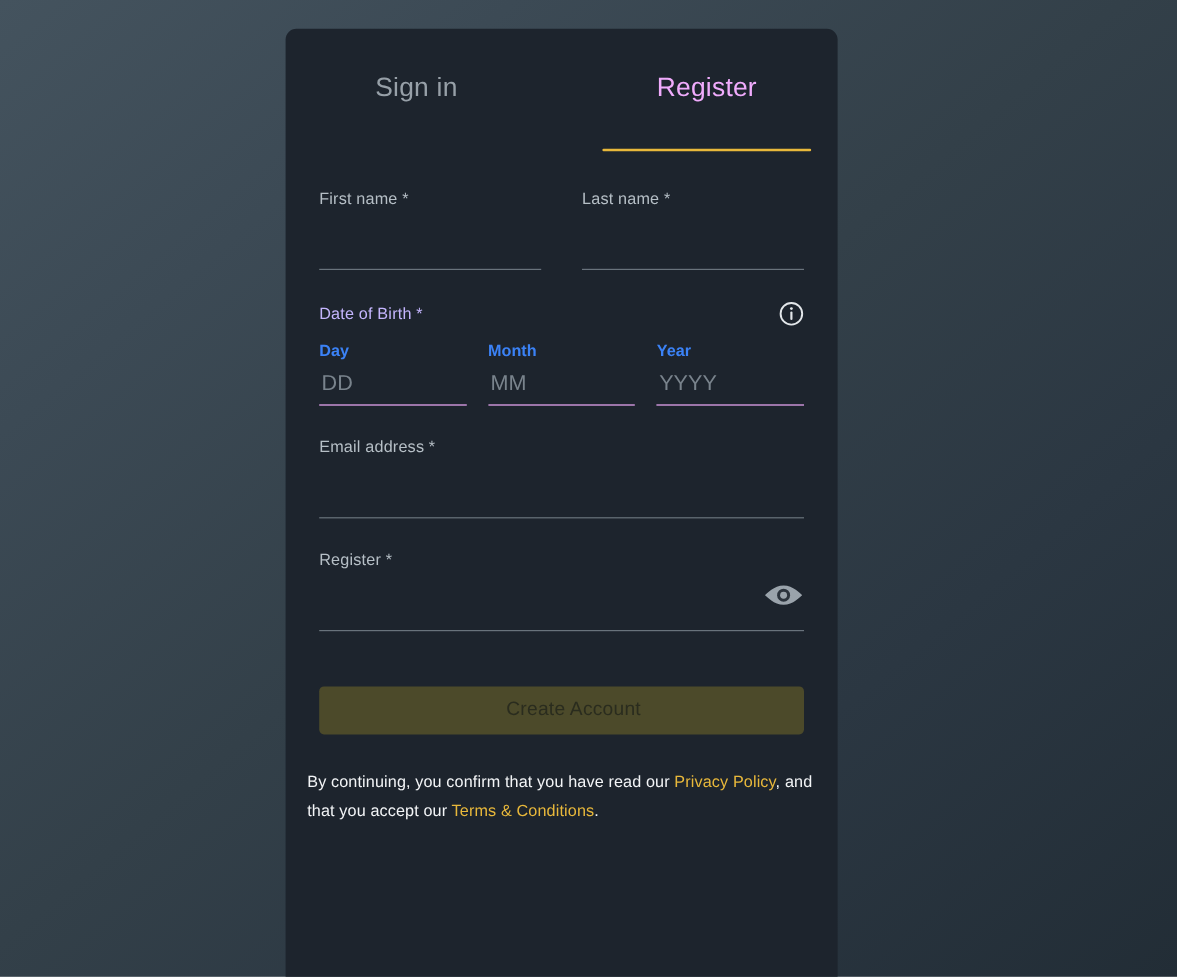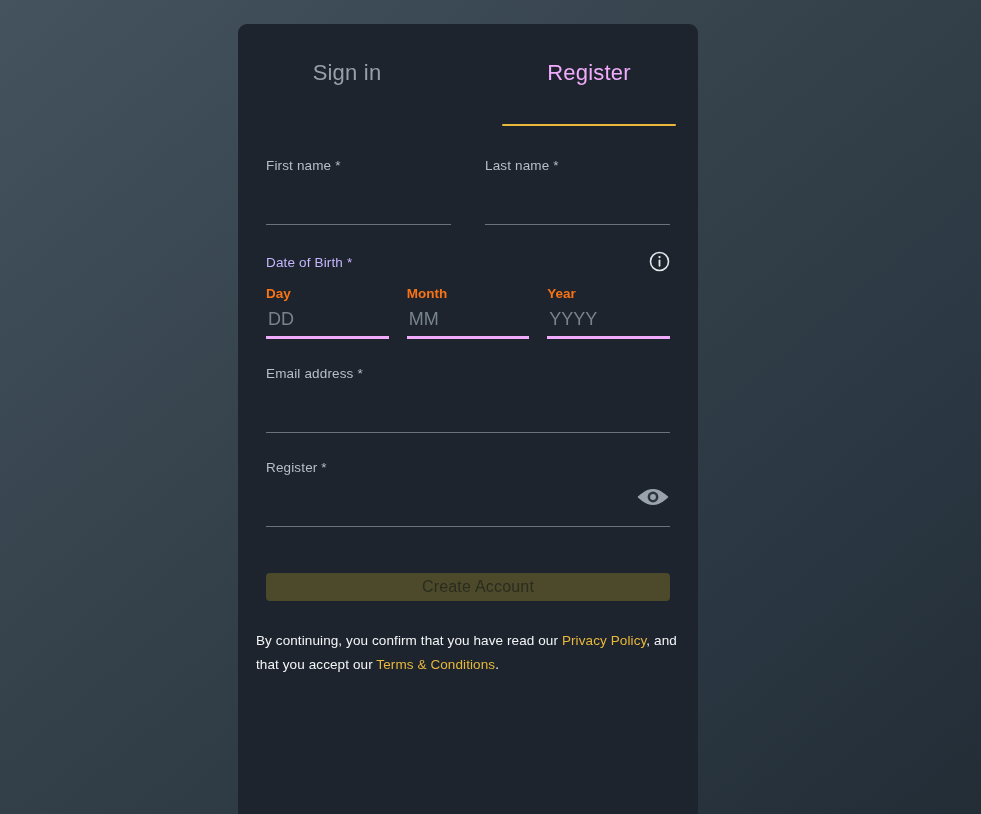--- a/index.html
+++ b/index.html
@@ -134,30 +134,30 @@
     display: flex;
     gap: 18px;
     margin-top: 13px;
   }
   .dob-part { flex: 1 1 0; }
   .dob-part-label {
     display: block;
     font-size: 13.5px;
     line-height: 18px;
     font-weight: bold;
-    color: #f97316;
+    color: #3b82f6;
   }
   .dob-input {
     display: block;
     width: 100%;
     height: 32px;
     margin-top: 4px;
     background: transparent;
     border: none;
-    border-bottom: 3px solid #f0abfc;
+    border-bottom: 1px solid #f0abfc;
     color: #e9edf0;
     font-family: "Liberation Sans", sans-serif;
     font-size: 18px;
     outline: none;
     padding: 0 2px 4px 2px;
   }
   .dob-input::placeholder { color: #79838c; }
 
   
   .eye-btn {
@@ -173,21 +173,21 @@
   }
   .eye-btn svg { display: block; }
 
   
   .submit-wrap {
     padding: 46px 28px 0 28px;
   }
   .submit-btn {
     display: block;
     width: 100%;
-    height: 28px;
+    height: 40px;
     border: none;
     border-radius: 4px;
     background: #4c4a2a;
     color: #2a2c1e;
     font-family: "Liberation Sans", sans-serif;
     font-size: 16px;
     letter-spacing: 0.2px;
     cursor: default;
     padding-left: 20px;
   }

